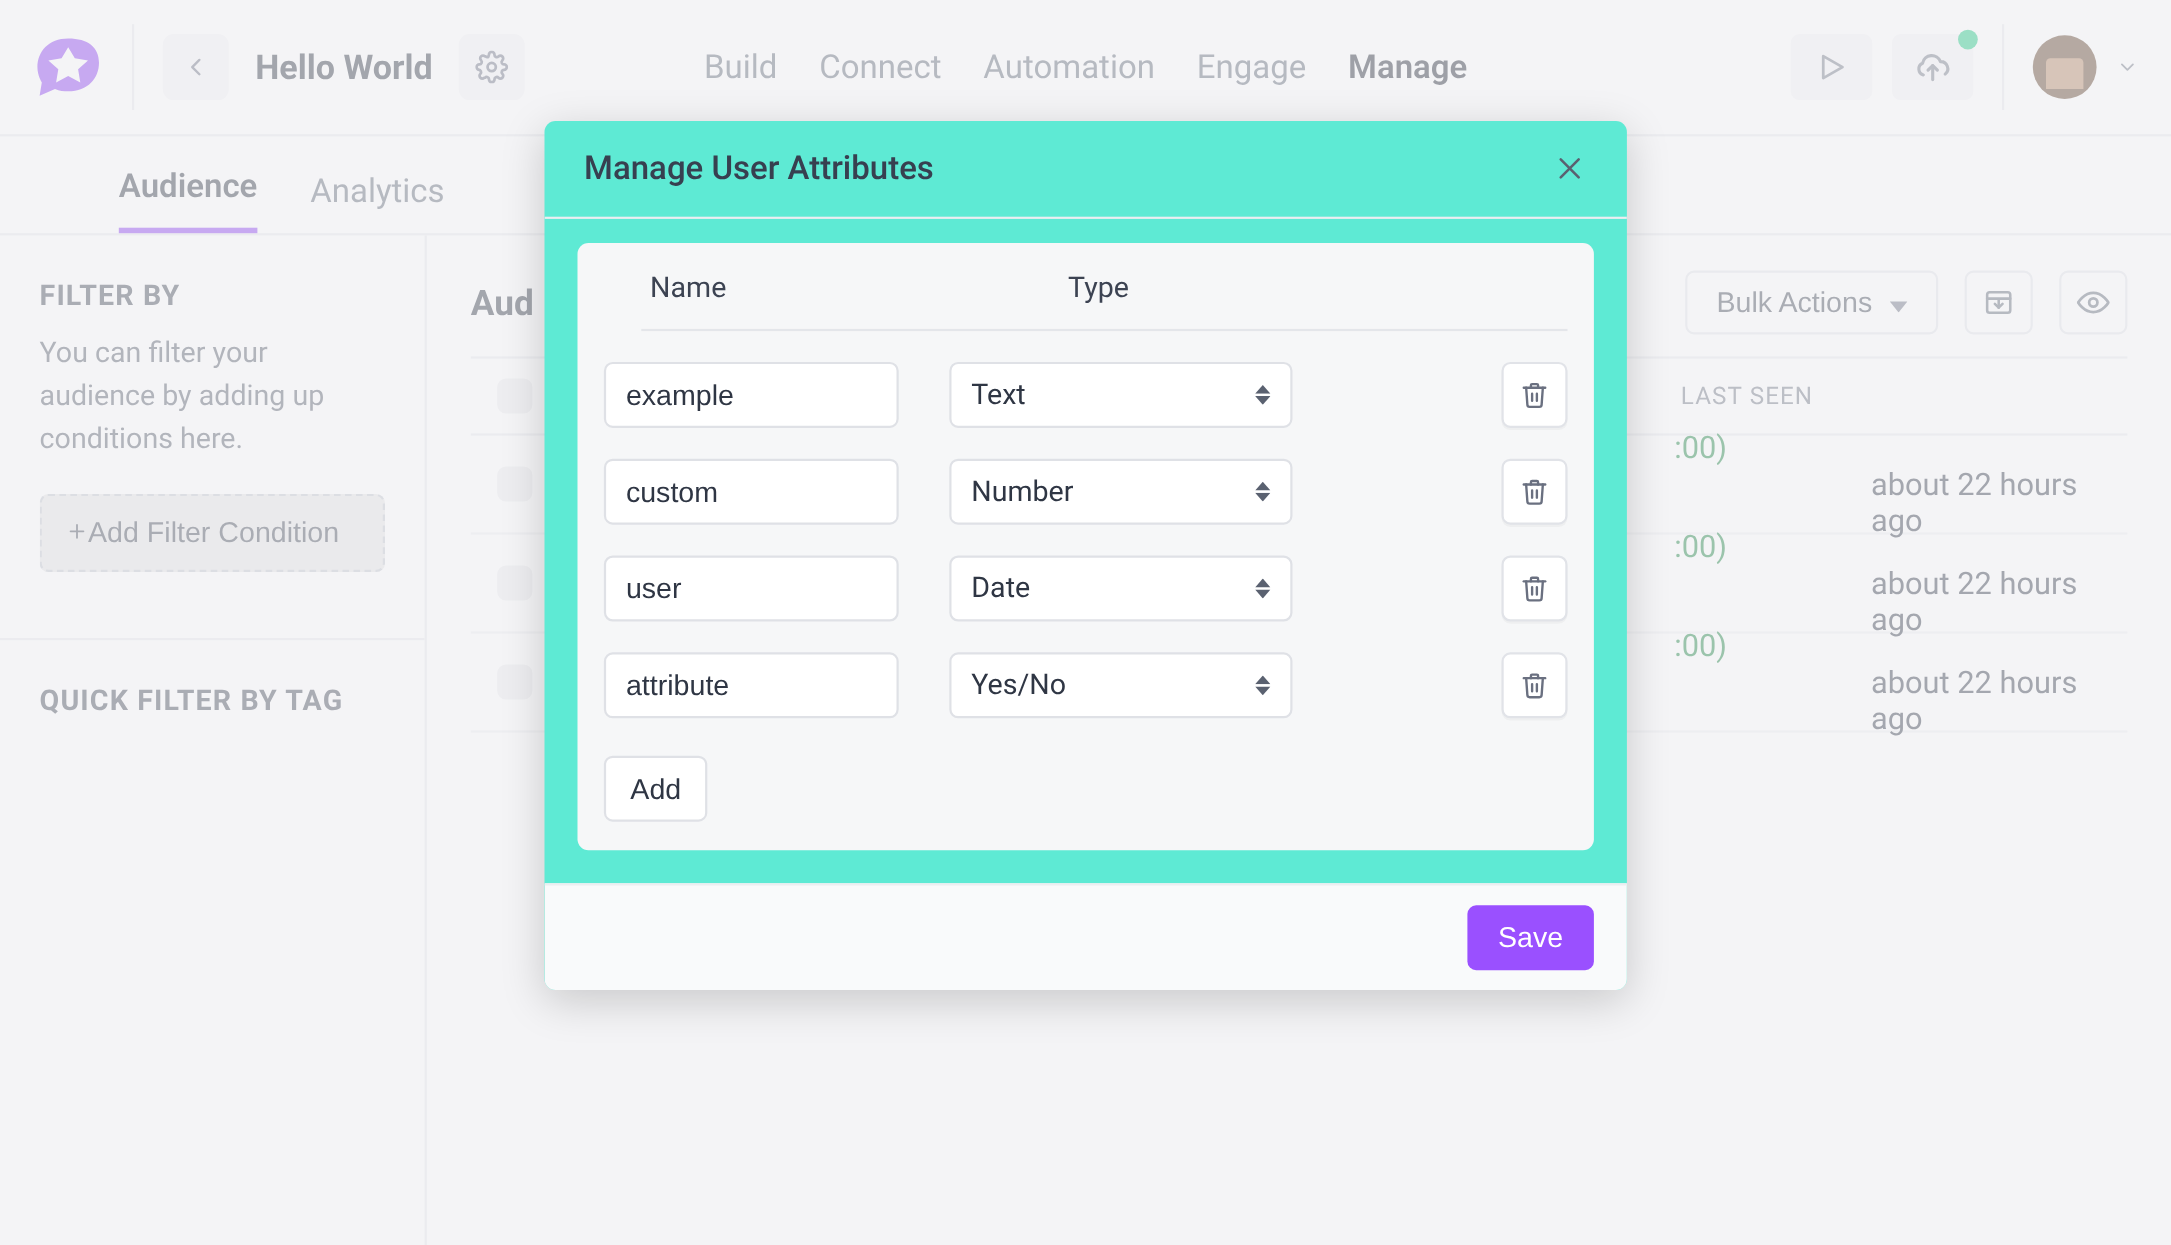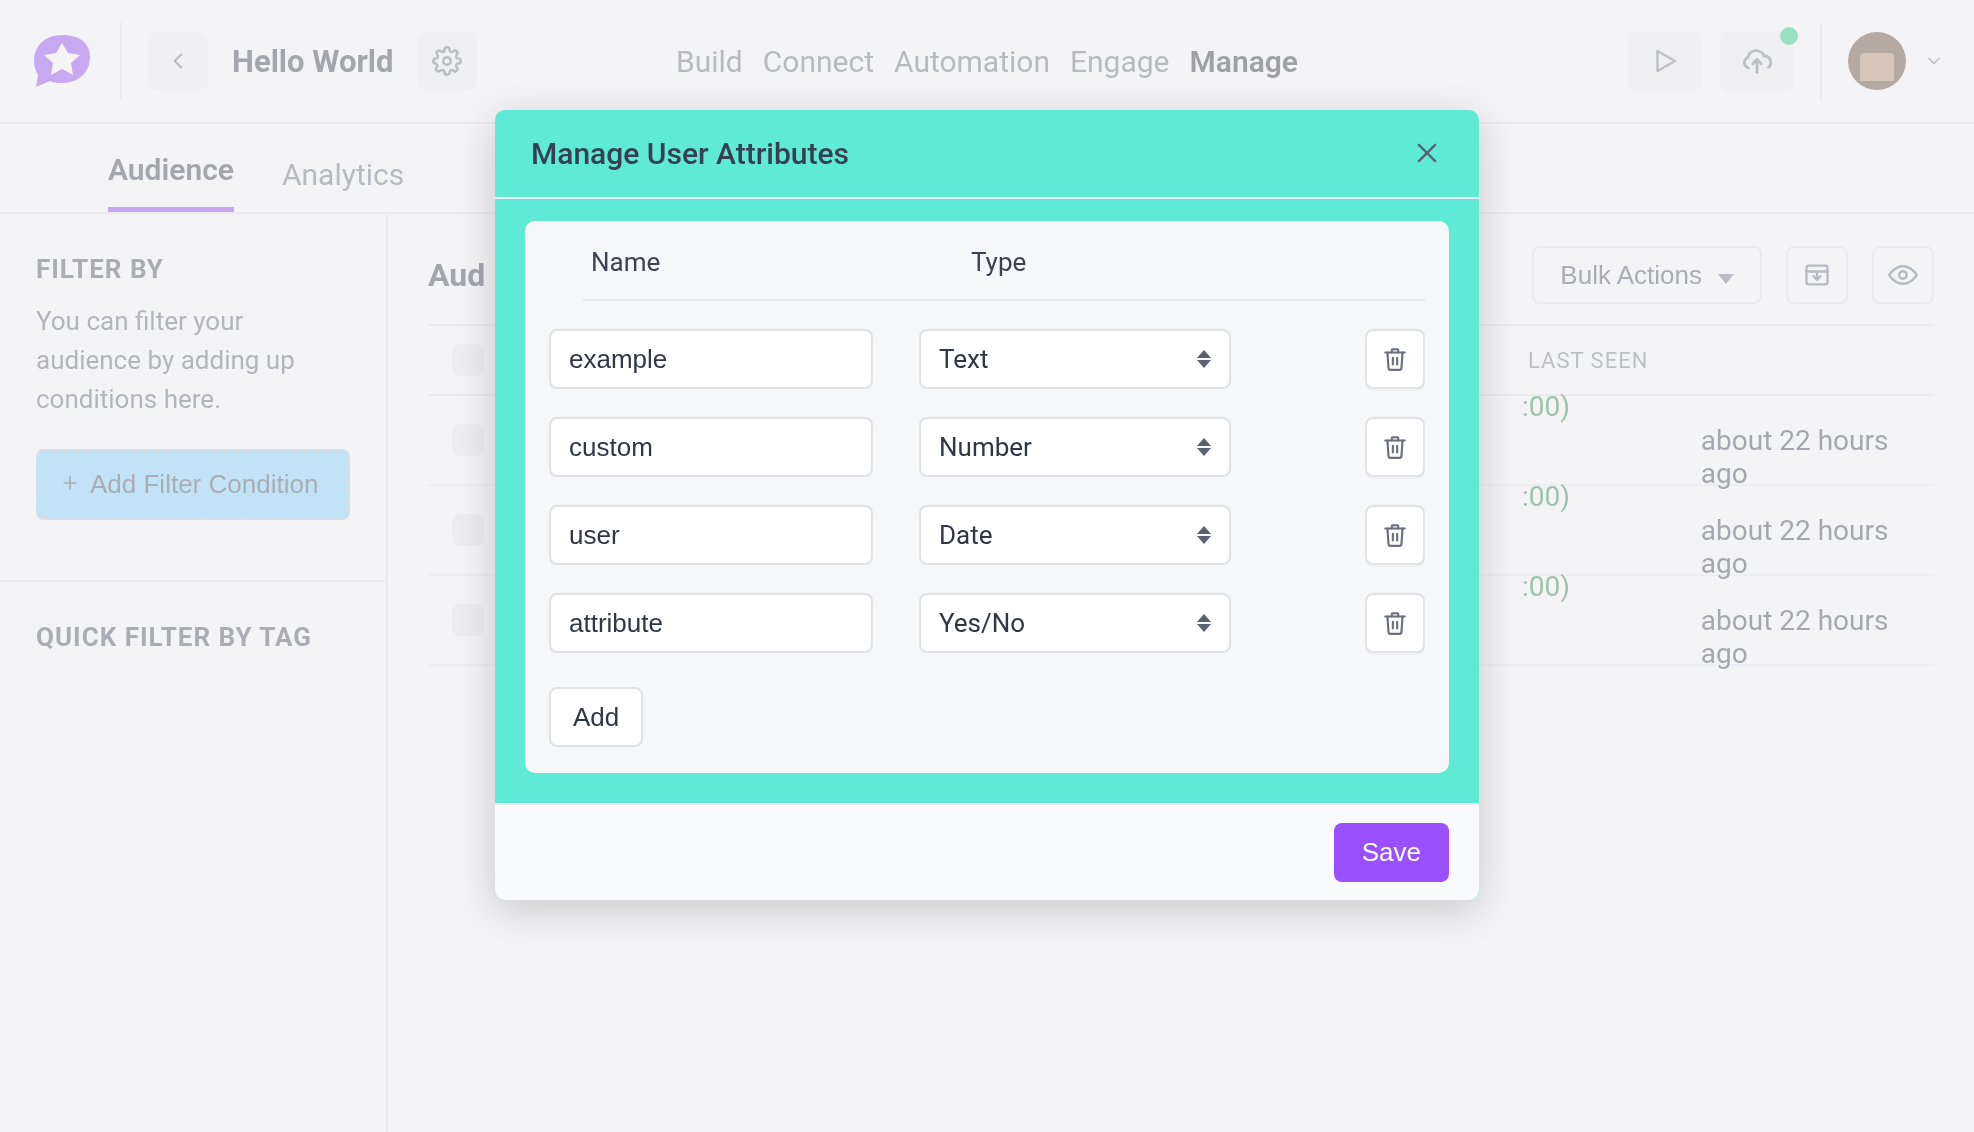--- a/index.html
+++ b/index.html
@@ -25,21 +25,21 @@
   .logo-wrap { display:flex; align-items:center; padding-right:26px; border-right:2px solid #e6e8ec; height:78px;}
   .logo { width:64px; height:64px; }
   .proj-block { display:flex; align-items:center; gap:24px; margin-left:26px;}
   .square-btn {
     width:60px; height:60px; border-radius:10px; background:#f4f4f6;
     display:flex; align-items:center; justify-content:center; color:#6a7080;
   }
   .proj-title { font-size:31px; font-weight:700; color:#2b3240;}
   .nav-center {
     position:absolute; left:50%; transform:translateX(-50%);
-    display:flex; gap:20px; font-size:30px; color:#5e6675;
+    display:flex; gap:38px; font-size:30px; color:#5e6675;
   }
   .nav-item.active { color:#1d2330; font-weight:600;}
   .topbar-right {
     margin-left:auto; display:flex; align-items:center; gap:26px;
   }
   .top-right-group { display:flex; align-items:center; gap:18px; padding-left:26px; border-left:2px solid #e6e8ec; height:78px;}
   .top-right-group:first-child{border-left:none;}
   .icon-btn {
     width:74px; height:60px; border-radius:8px; background:#f4f4f6;
     display:flex; align-items:center; justify-content:center; color:#707684; position:relative;
@@ -72,22 +72,22 @@
     border-right: 2px solid #e6e8ec;
     padding: 40px 36px;
     color:#535a68;
     font-size:26px;
     display:flex; flex-direction:column;
   }
   .sidebar h3 { font-size:26px; letter-spacing:1px; color:#3d4452; font-weight:700; margin-bottom:18px;}
   .sidebar p { line-height:1.5; margin-bottom:30px;}
   .add-filter-btn {
     border:2px dashed #c1c5cd; border-radius:8px; padding:18px 22px;
-    display:flex; align-items:center; gap:10px; color:#3e4553; font-size:26px;
-    background:#7dd3fc;
+    display:flex; align-items:center; color:#3e4553; font-size:26px;
+    background:#e5e5e5;
   }
   .sidebar-divider { border-top:2px solid #e6e8ec; margin:60px -36px 40px;}
   .quick-filter-title { font-size:26px; letter-spacing:1px; color:#3d4452; font-weight:700;}
 
   .content { flex:1; padding: 32px 40px; position:relative;}
   .content-header { display:flex; align-items:center; justify-content:space-between; margin-bottom:20px;}
   .content-title { font-size:32px; font-weight:700; color:#2b3240;}
   .content-actions { display:flex; gap:24px; align-items:center;}
   .bulk-btn {
     height:58px; border:2px solid #e3e5ea; border-radius:8px; background:#fff;
@@ -143,21 +143,21 @@
     display:flex; padding:26px 8px 22px;
     border-bottom:2px solid #e4e6ea; color:#3c4352; font-size:26px;margin-left:34px;
   }
   .head-name { width:380px;}
   .head-type { flex:1;}
   .attr-row {
     display:flex; align-items:center; gap:46px;
     padding-top:28px;
   }
   .attr-input {
-    width:324px; height:60px; border:2px solid #dfe1e6; border-radius:8px;
+    width:268px; height:60px; border:2px solid #dfe1e6; border-radius:8px;
     background:#fff; font-size:26px; color:#2f3644; padding:0 18px;
   }
   .attr-select-wrap {
     width:312px; height:60px; border:2px solid #dfe1e6; border-radius:8px;
     background:#fff; display:flex; align-items:center; justify-content:space-between;
     padding:0 18px; font-size:26px; color:#2f3644;
   }
   .sort-arrows { display:flex; flex-direction:column; gap:2px; color:#5a6170;}
   .sort-arrows svg{display:block;}
   .trash-btn {

